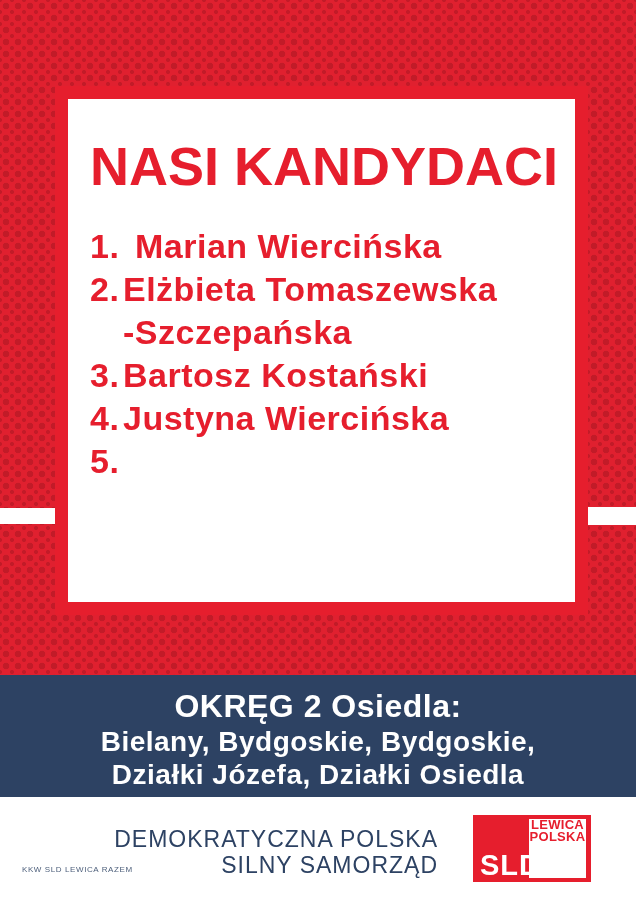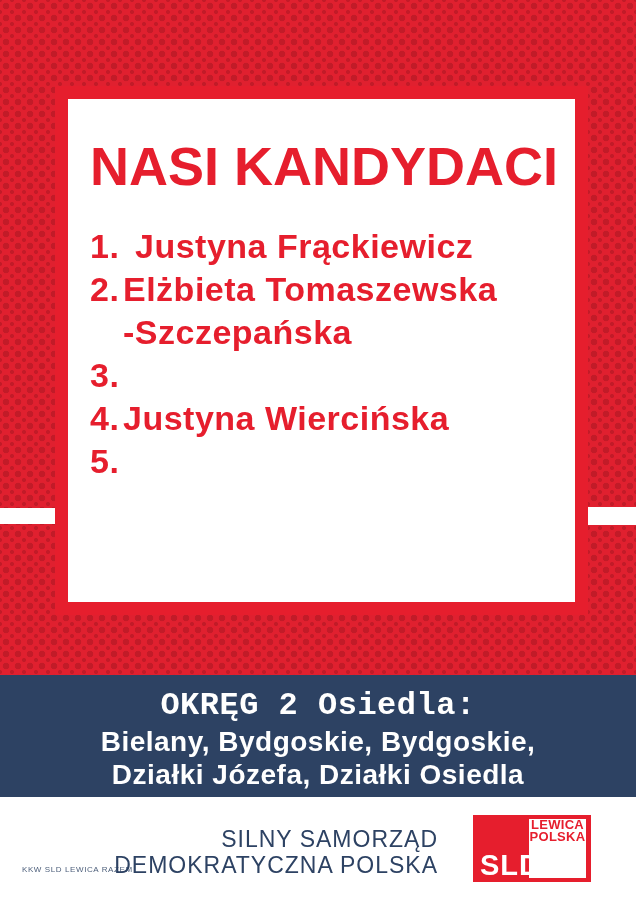--- a/index.html
+++ b/index.html
@@ -42,21 +42,21 @@
   .crow.cont .cnum{width:33px;}
 
   .notch{position:absolute;background:var(--white,#fff);}
   .notch-left{left:0;top:508px;width:55px;height:16px;}
   .notch-right{right:0;top:507px;width:48px;height:18px;}
 
   .district-bar{
     position:absolute;left:0;top:675px;width:636px;height:122px;
     background:var(--navy,#2d4263);color:var(--white,#fff);text-align:center;
   }
-  .district-heading{padding-top:12px;font-size:32px;font-weight:bold;line-height:38px;letter-spacing:0.5px;font-family:Liberation Mono, monospace;}
+  .district-heading{padding-top:12px;font-size:32px;font-weight:bold;line-height:38px;letter-spacing:0.5px;}
   .district-line{font-size:28px;font-weight:bold;line-height:33px;letter-spacing:0.5px;}
 
   .footer{position:absolute;left:0;top:797px;width:636px;height:103px;background:var(--white,#fff);}
   .slogan{
     position:absolute;right:198px;top:29px;text-align:right;
     color:var(--navy,#2d4263);font-size:23px;line-height:26px;letter-spacing:1px;font-weight:normal;
     white-space:nowrap;
   }
   .committee{
     position:absolute;left:22px;top:68px;
@@ -86,32 +86,33 @@
 <body>
 
 <div class="page">
 
   <div class="white-box">
     <h1 class="poster-title">NASI KANDYDACI</h1>
 
     <div class="candidate-list">
       <div class="crow first">
         <span class="cnum">1.</span>
-        <span class="cname">Justyna Frąckiewicz</span>
+        <span class="cname">Marian Wiercińska</span>
       </div>
       <div class="crow">
         <span class="cnum">2.</span>
         <span class="cname">Elżbieta Tomaszewska</span>
       </div>
       <div class="crow cont">
         <span class="cnum"></span>
         <span class="cname">-Szczepańska</span>
       </div>
       <div class="crow">
         <span class="cnum">3.</span>
+        <span class="cname">Bartosz Kostański</span>
       </div>
       <div class="crow">
         <span class="cnum">4.</span>
         <span class="cname">Justyna Wiercińska</span>
       </div>
       <div class="crow">
         <span class="cnum">5.</span>
       </div>
     </div>
   </div>
@@ -120,22 +121,22 @@
   <div class="notch notch-right"></div>
 
   <div class="district-bar">
     <div class="district-heading">OKRĘG 2 Osiedla:</div>
     <div class="district-line">Bielany, Bydgoskie, Bydgoskie,</div>
     <div class="district-line">Działki Józefa, Działki Osiedla</div>
   </div>
 
   <div class="footer">
     <div class="slogan">
+      <div>DEMOKRATYCZNA POLSKA</div>
       <div>SILNY SAMORZĄD</div>
-      <div>DEMOKRATYCZNA POLSKA</div>
     </div>
 
     <div class="sld-logo">
       <span class="logo-acronym">SLD</span>
       <div class="logo-white">
         <div class="logo-sub">LEWICA</div>
         <div class="logo-sub">POLSKA</div>
       </div>
     </div>
 

